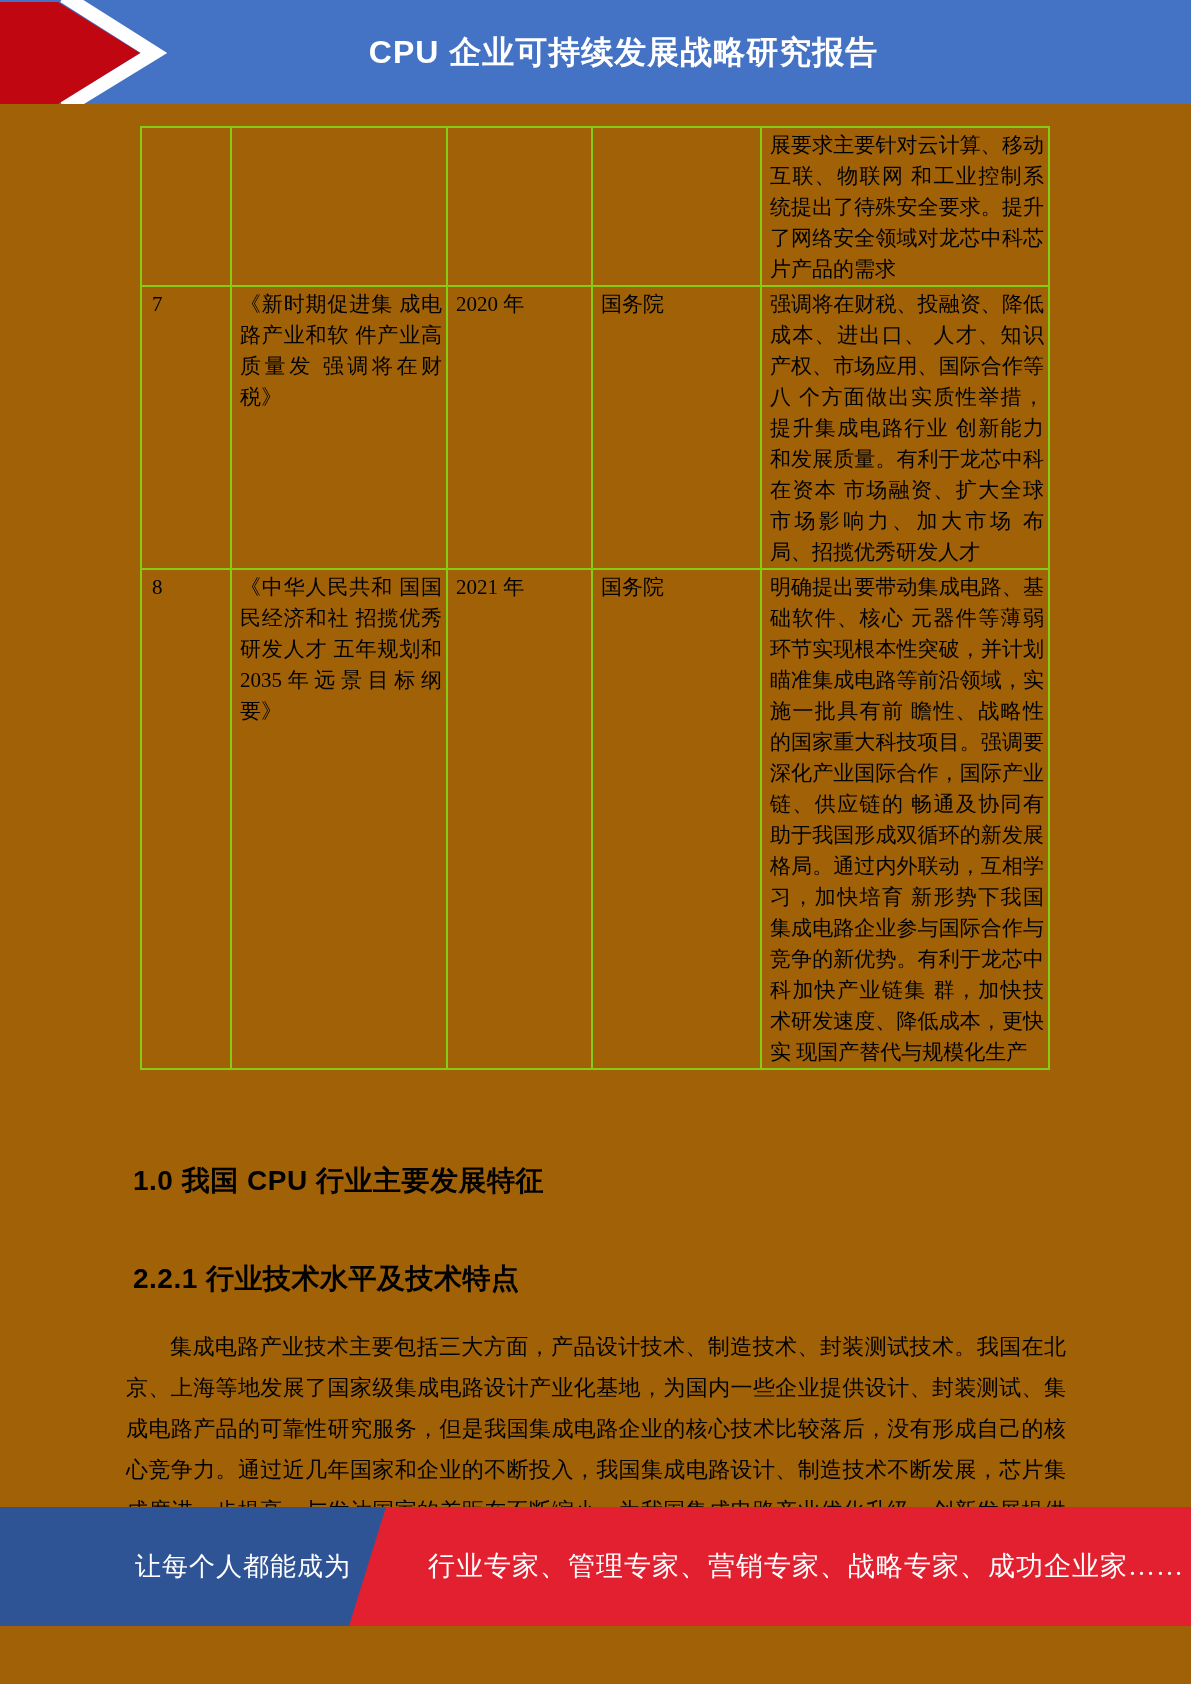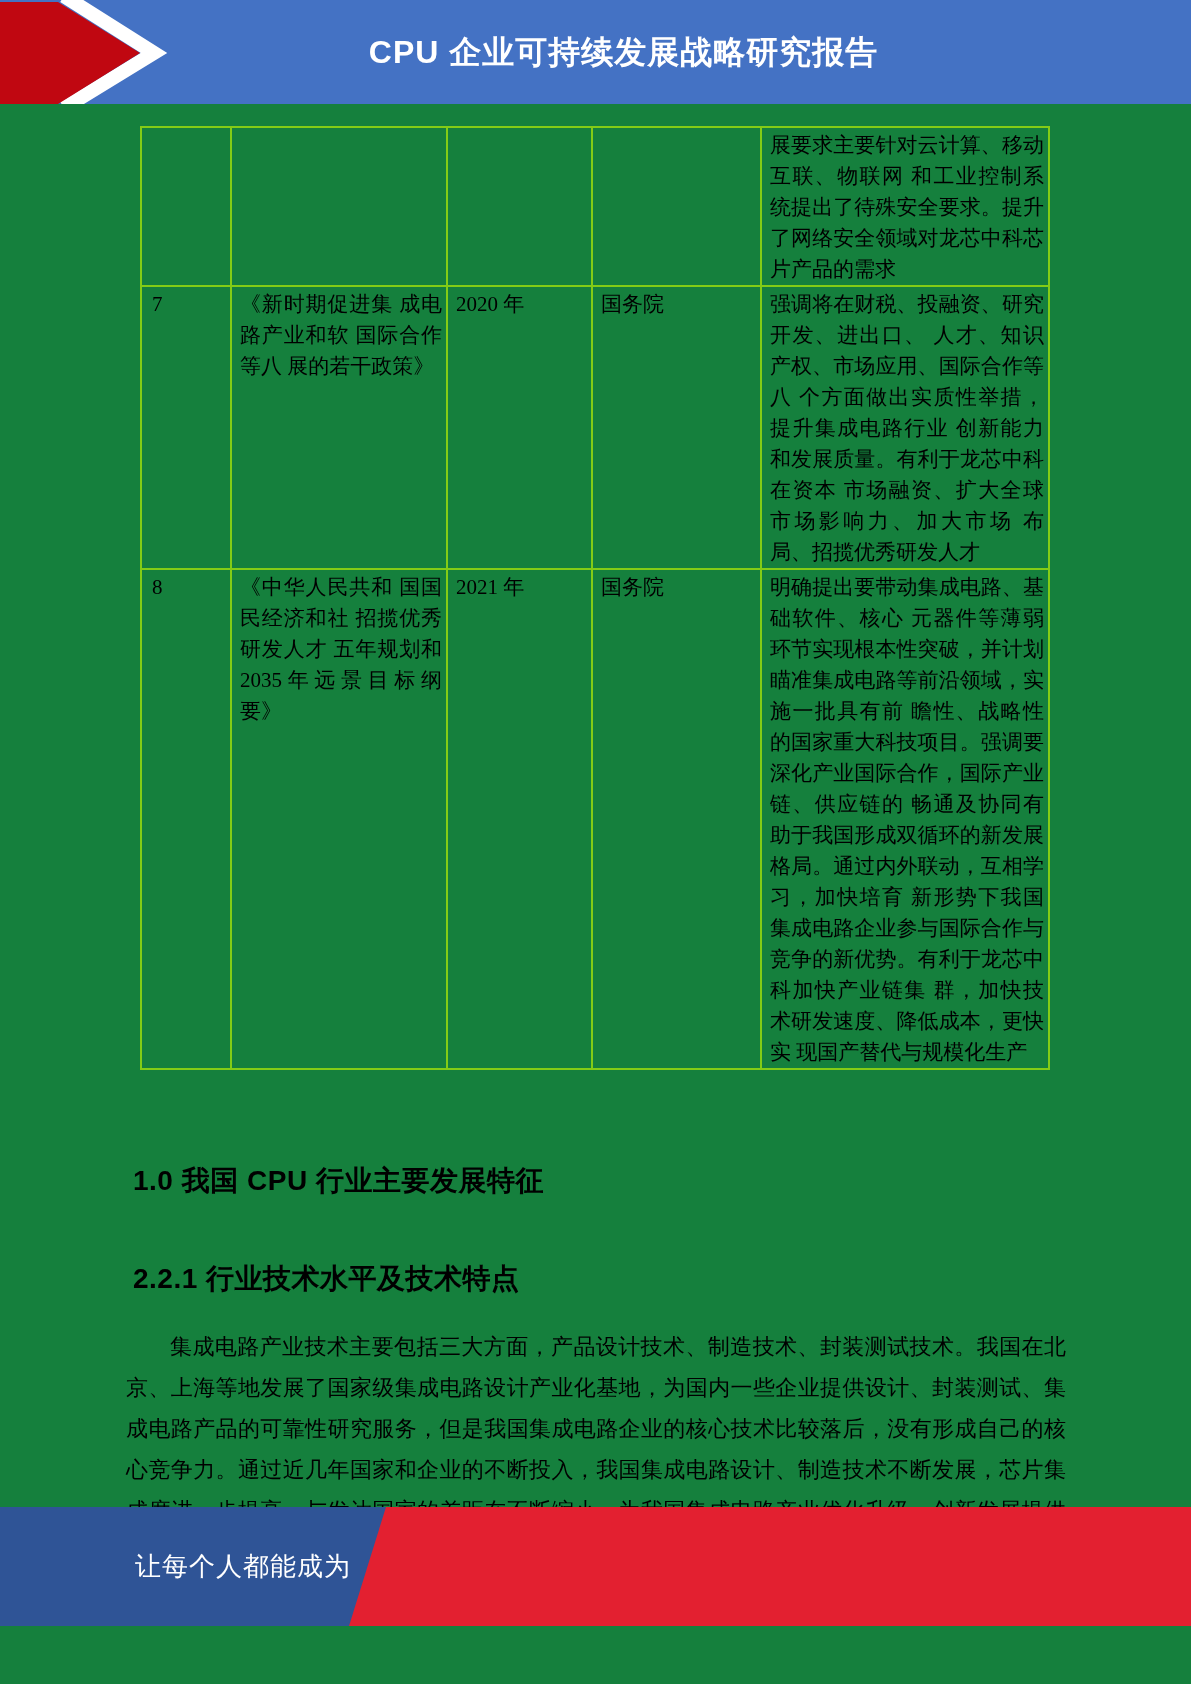--- a/index.html
+++ b/index.html
@@ -1,18 +1,18 @@
 <!DOCTYPE html>
 <html><head>
 <meta charset="utf-8">
 <style>
   html,body{margin:0;padding:0;background:#888;}
   .page{
     position:relative;width:1191px;height:1684px;margin:0 auto;
-    background:#15803d;overflow:hidden;
+    background:#a16207;overflow:hidden;
     font-family:"Liberation Serif","DejaVu Serif",serif;color:#000;
   }
   
   .banner{position:absolute;left:0;top:0;width:1191px;height:104px;background:#4472C4;}
   .banner-arrow{position:absolute;left:0;top:0;}
   .banner-title{
     position:absolute;left:56px;right:0;top:34px;text-align:center;
     font-family:"Liberation Sans","DejaVu Sans",sans-serif;
     font-weight:700;font-size:32px;line-height:36px;color:#ffffff;letter-spacing:1px;
   }
@@ -83,24 +83,24 @@
     <tbody>
       <tr class="r0">
         <td class="c-num"></td>
         <td class="c-name"></td>
         <td class="c-year"></td>
         <td class="c-issuer"></td>
         <td class="c-impact">展要求主要针对云计算、移动互联、物联网 和工业控制系统提出了待殊安全要求。提升了网络安全领域对龙芯中科芯片产品的需求</td>
       </tr>
       <tr class="r1">
         <td class="c-num">7</td>
-        <td class="c-name">《新时期促进集 成电路产业和软 国际合作等八 展的若干政策》</td>
+        <td class="c-name">《新时期促进集 成电路产业和软 件产业高质量发 强调将在财税》</td>
         <td class="c-year">2020 年</td>
         <td class="c-issuer">国务院</td>
-        <td class="c-impact">强调将在财税、投融资、研究开发、进出口、 人才、知识产权、市场应用、国际合作等八 个方面做出实质性举措，提升集成电路行业 创新能力和发展质量。有利于龙芯中科在资本 市场融资、扩大全球市场影响力、加大市场 布局、招揽优秀研发人才</td>
+        <td class="c-impact">强调将在财税、投融资、降低成本、进出口、 人才、知识产权、市场应用、国际合作等八 个方面做出实质性举措，提升集成电路行业 创新能力和发展质量。有利于龙芯中科在资本 市场融资、扩大全球市场影响力、加大市场 布局、招揽优秀研发人才</td>
       </tr>
       <tr class="r2">
         <td class="c-num">8</td>
         <td class="c-name">《中华人民共和 国国民经济和社 招揽优秀研发人才 五年规划和2035年远景目标纲要》</td>
         <td class="c-year">2021 年</td>
         <td class="c-issuer">国务院</td>
         <td class="c-impact">明确提出要带动集成电路、基础软件、核心 元器件等薄弱环节实现根本性突破，并计划瞄准集成电路等前沿领域，实施一批具有前 瞻性、战略性的国家重大科技项目。强调要深化产业国际合作，国际产业链、供应链的 畅通及协同有助于我国形成双循环的新发展格局。通过内外联动，互相学习，加快培育 新形势下我国集成电路企业参与国际合作与竞争的新优势。有利于龙芯中科加快产业链集 群，加快技术研发速度、降低成本，更快实 现国产替代与规模化生产</td>
       </tr>
     </tbody>
   </table>
@@ -111,15 +111,16 @@
   <p class="body-par">集成电路产业技术主要包括三大方面，产品设计技术、制造技术、封装测试技术。我国在北京、上海等地发展了国家级集成电路设计产业化基地，为国内一些企业提供设计、封装测试、集成电路产品的可靠性研究服务，但是我国集成电路企业的核心技术比较落后，没有形成自己的核心竞争力。通过近几年国家和企业的不断投入，我国集成电路设计、制造技术不断发展，芯片集成度进一步提高，与发达国家的差距在不断缩小，为我国集成电路产业优化升级、创新发展提供了技术支</p>
 
   <div class="page-num">7</div>
 
   <footer class="footer">
     <svg width="1191" height="119" viewBox="0 0 1191 119">
       <rect x="0" y="0" width="1191" height="119" fill="#E32030"></rect>
       <polygon points="0,0 386,0 349,119 0,119" fill="#2F5496"></polygon>
     </svg>
     <div class="footer-left-text">让每个人都能成为</div>
+    <div class="footer-right-text">行业专家、管理专家、营销专家、战略专家、成功企业家……</div>
   </footer>
 
 </div>
 
 </body></html>

